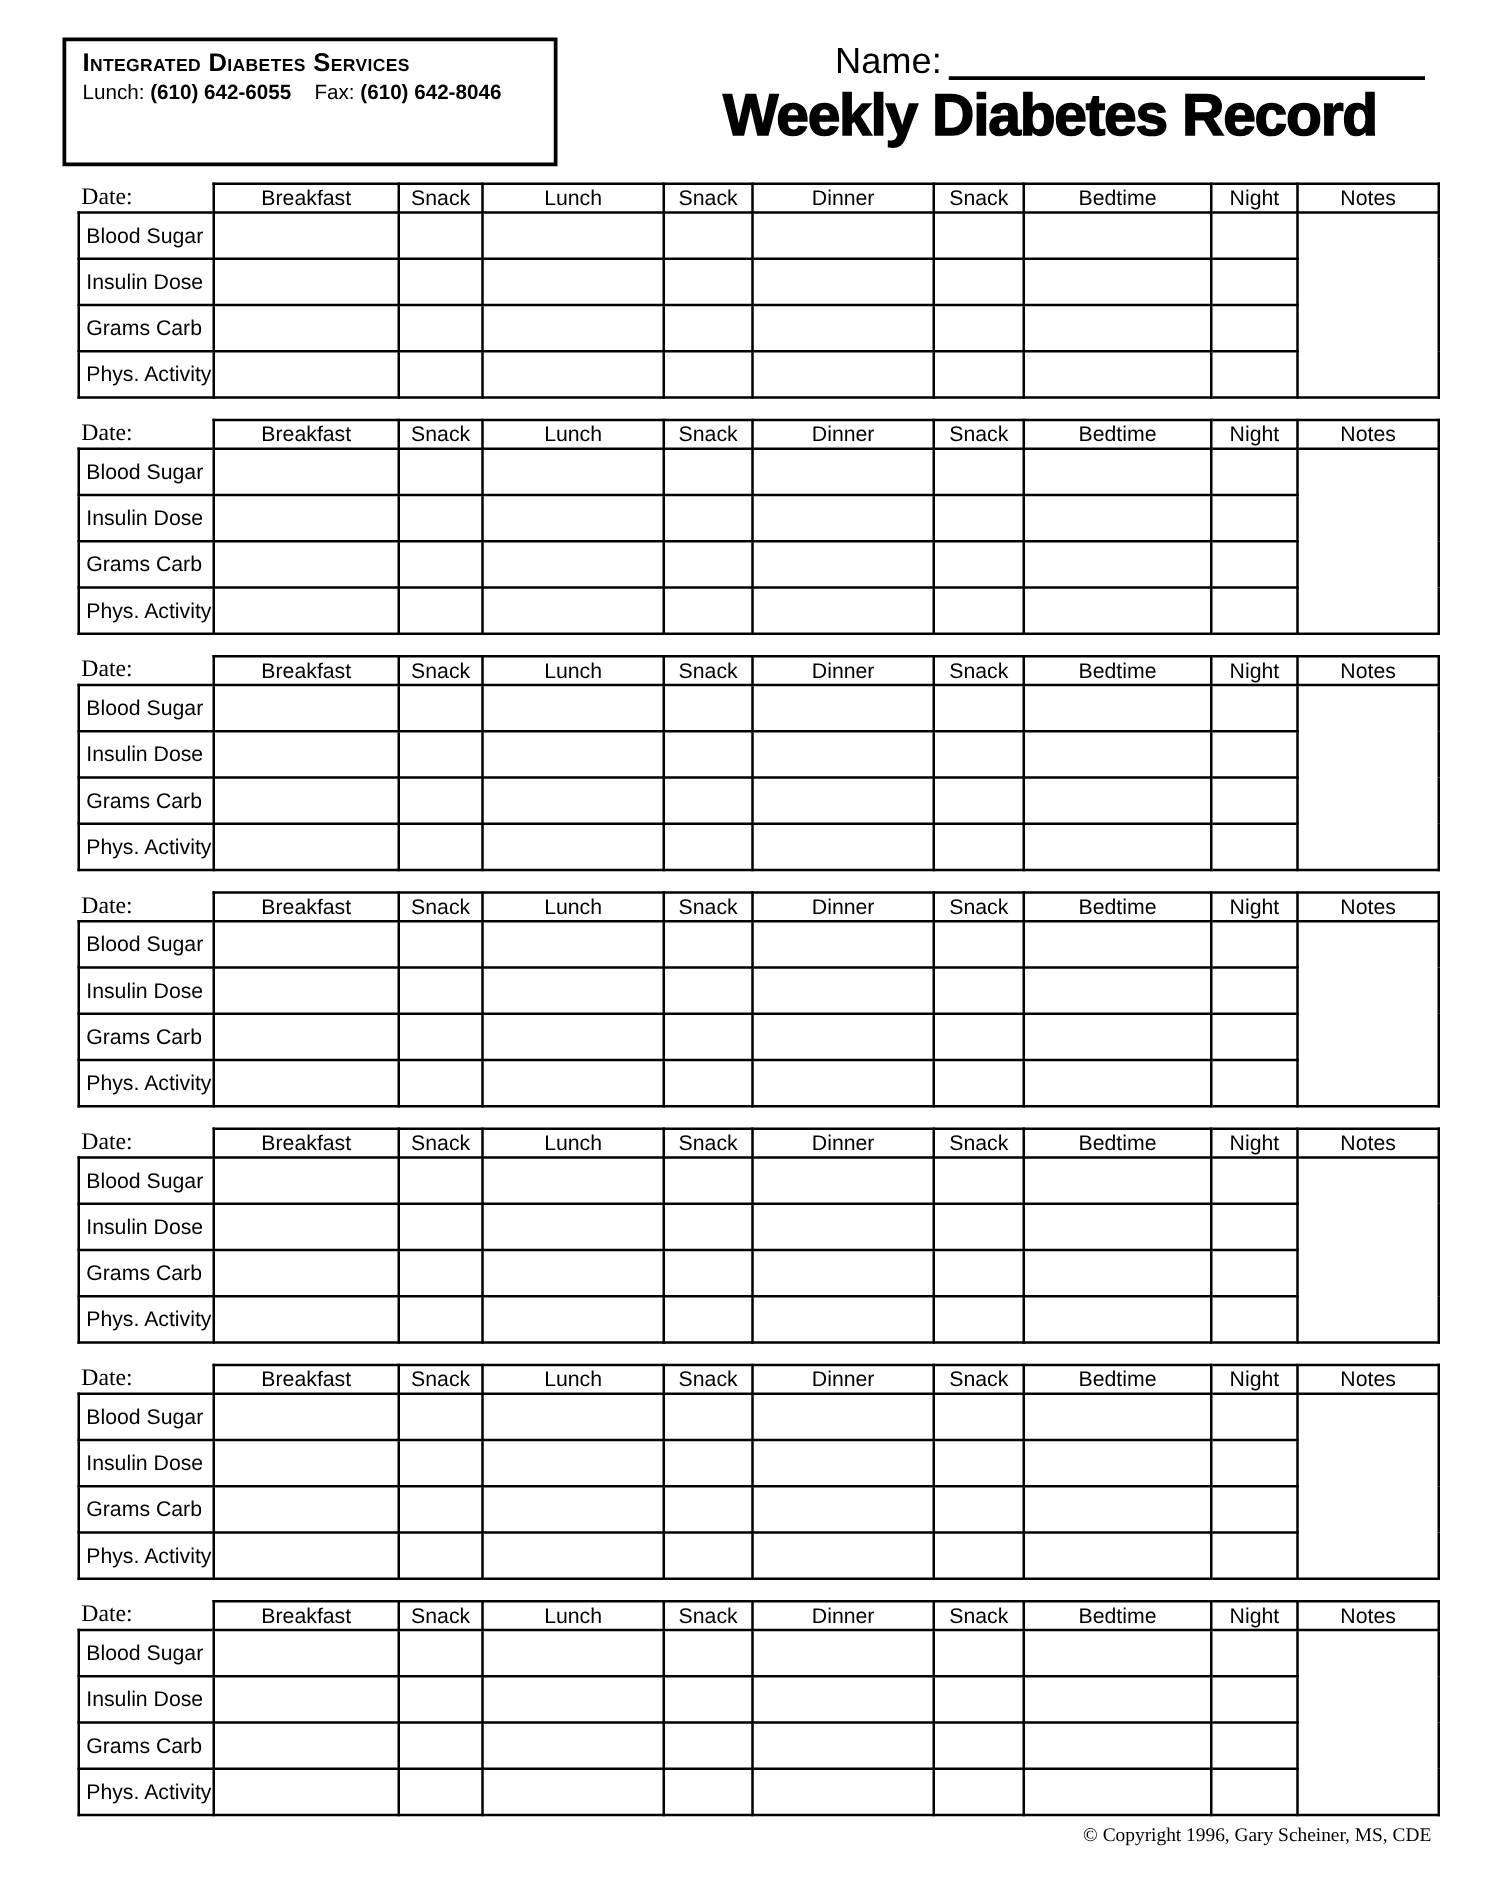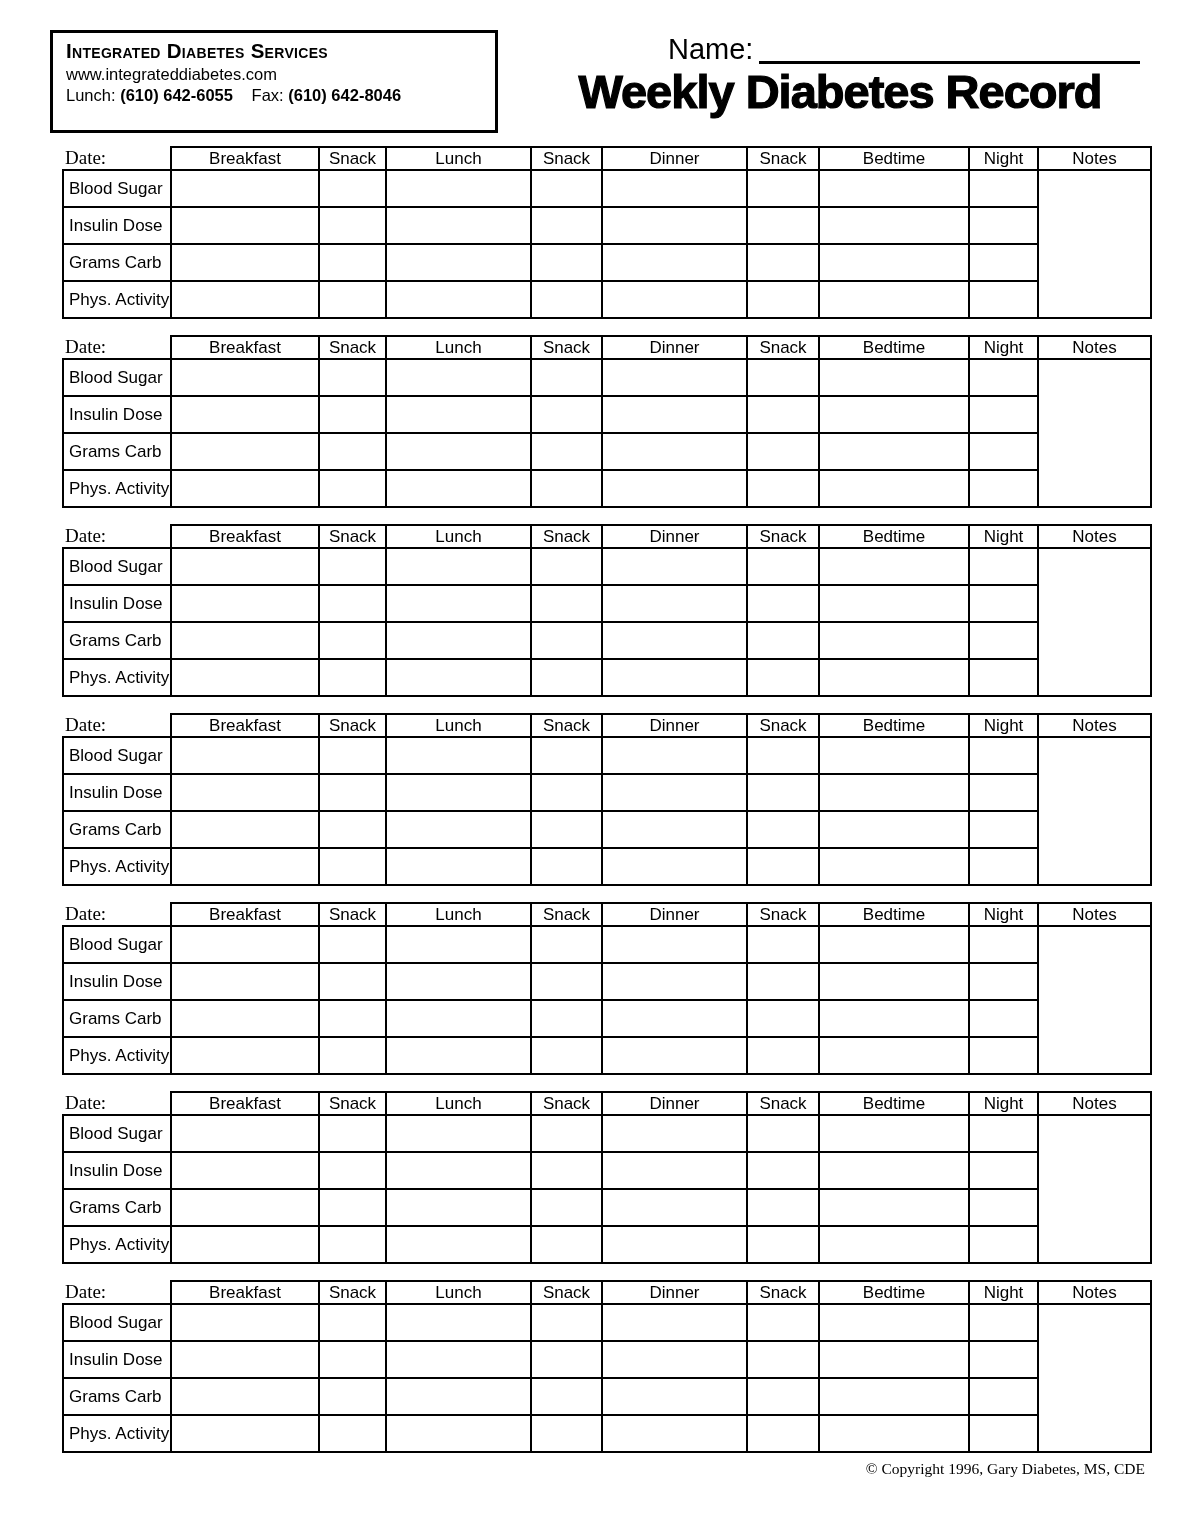--- a/index.html
+++ b/index.html
@@ -11,21 +11,21 @@
     background: #ffffff;
     color: #000000;
     font-family: "Liberation Sans", sans-serif;
     overflow: hidden;
   }
 
   
   .clinic-box {
     position: absolute;
     left: 50px; top: 30px;
-    width: 448px; height: 103px;
+    width: 396px; height: 103px;
     border: 3px solid #000;
     padding: 5px 10px 0 13px;
   }
   .clinic-name {
     font-size: 20.5px;
     font-weight: bold;
     font-variant: small-caps;
     letter-spacing: 0.3px;
     line-height: 1.25;
   }
@@ -109,21 +109,20 @@
     font-size: 15.5px;
   }
 </style>
 </head>
 <body>
 
 <div class="page">
 
   <div class="clinic-box">
     <div class="clinic-name">Integrated Diabetes Services</div>
-    <div class="clinic-line">www.integrateddiabetes.com</div>
     <div class="clinic-line">
       <span>Lunch:</span>
       <span class="bold">(610) 642-6055</span>
       <span class="fax-label">Fax:</span>
       <span class="bold">(610) 642-8046</span>
     </div>
   </div>
 
   <div class="name-row">
     <span class="name-label">Name:</span>
@@ -645,14 +644,14 @@
       <td></td>
       <td></td>
       <td></td>
       <td></td>
       <td></td>
     </tr>
   </tbody>
       </table>
 </div>
 
-  <div class="footer">© Copyright 1996, Gary Diabetes, MS, CDE</div>
+  <div class="footer">© Copyright 1996, Gary Scheiner, MS, CDE</div>
 </div>
 
 </body></html>

